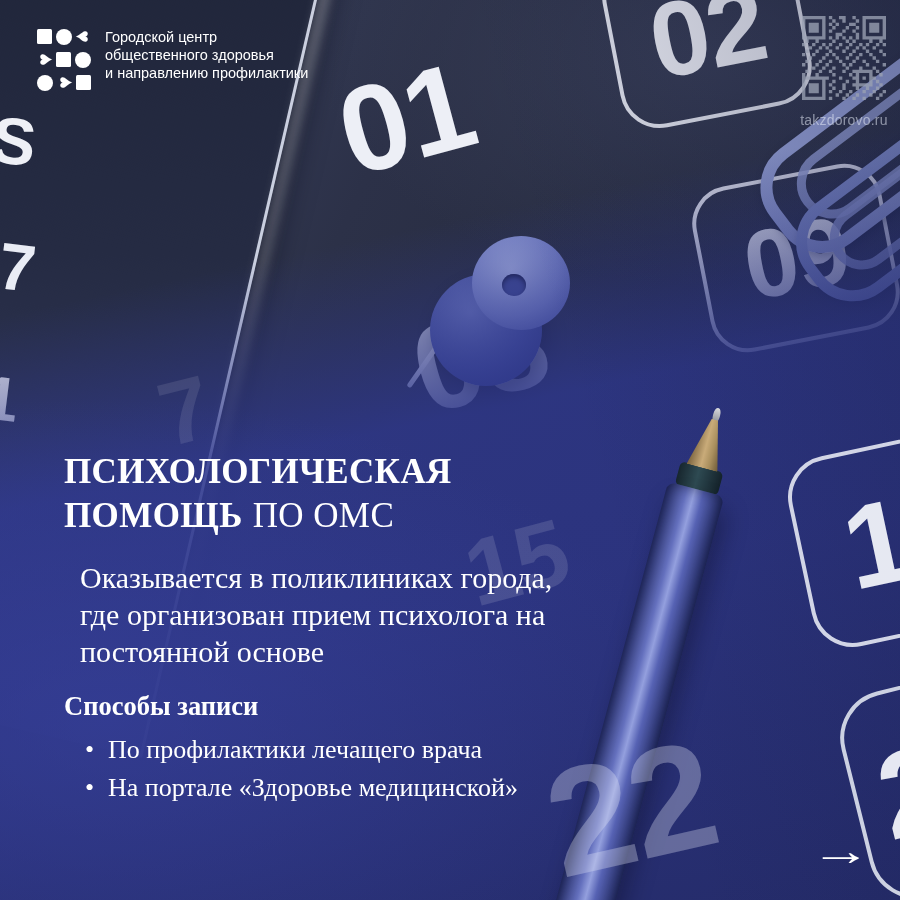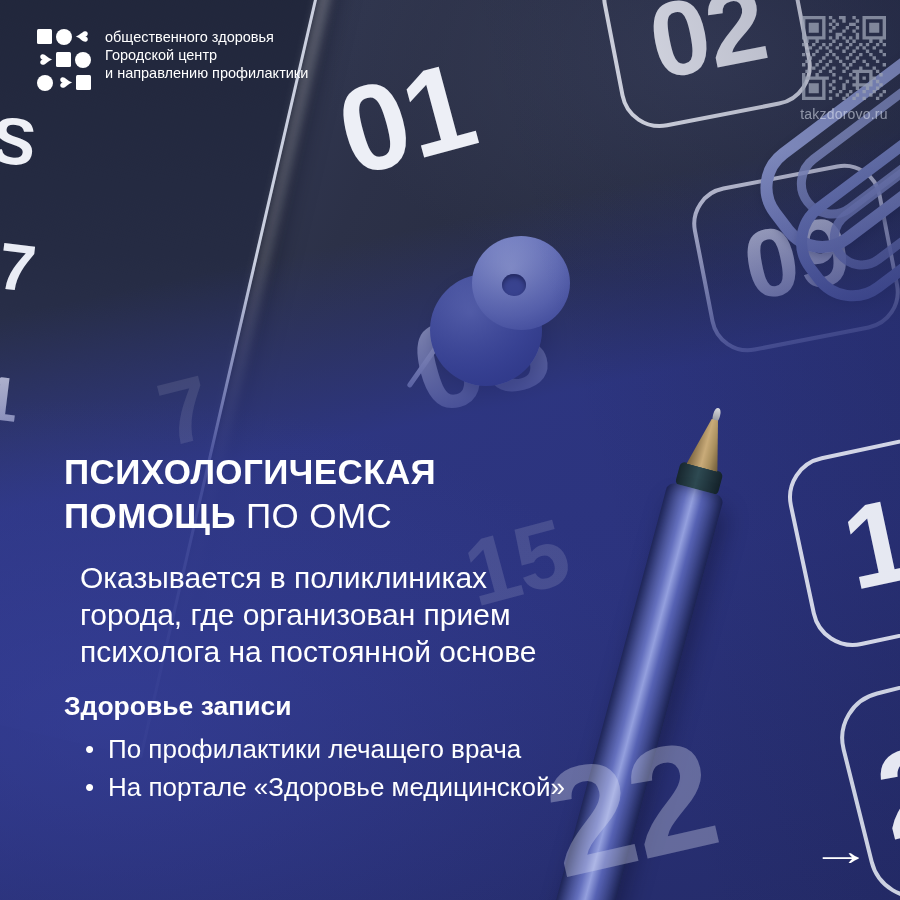--- a/index.html
+++ b/index.html
@@ -99,24 +99,24 @@
   .shape-square{width:15px;height:15px;background:#fff;border-radius:1.5px;}
   .shape-circle{width:16px;height:16px;background:#fff;border-radius:50%;}
   .shape-heart{font-size:21px;color:#fff;line-height:1;display:block;}
   .heart-left {transform:rotate(90deg);}
   .heart-right{transform:rotate(-90deg);}
   .brand-text{font-size:14.5px;line-height:1.24;padding-top:3px;color:#fff;}
 
   
   .qr-block{right:4px;top:16px;width:104px;text-align:center;z-index:20;}
   .qr-svg{width:84px;height:84px;display:block;margin:0 auto;opacity:.78;}
-  .qr-caption{font-size:14px;color:rgba(226,231,244,.55);margin-top:6px;letter-spacing:.2px;}
-
-  
-  .content{left:64px;top:450px;width:580px;z-index:20;}
+  .qr-caption{font-size:14px;color:rgba(226,231,244,.55);margin-top:12px;letter-spacing:.2px;}
+
+  
+  .content{left:64px;top:450px;width:580px;z-index:20;font-family:Liberation Serif, serif;}
   .headline{font-size:35px;font-weight:bold;line-height:44px;letter-spacing:.4px;}
   .headline .regular{font-weight:normal;margin-left:10px;}
   .paragraph{margin-top:21px;width:505px;font-size:30px;line-height:37px;margin-left:16px;}
   .booking-heading{margin-top:21px;font-size:26.5px;font-weight:bold;}
   .bullet-list{margin:9px 0 0 0;padding:0 0 0 44px;list-style:none;width:480px;}
   .bullet-list li{position:relative;font-size:26px;line-height:37.5px;}
   .bullet-list li::before{content:"•";position:absolute;left:-23px;top:0;}
 
   
   .next-arrow{left:810px;top:830px;font-size:42px;color:#fff;transform:scaleX(1.45);
@@ -194,22 +194,22 @@
           <span class="shape-circle"></span>
         </span>
       <span class="logo-cell">
           <span class="shape-heart heart-right">♥</span>
         </span>
       <span class="logo-cell">
           <span class="shape-square"></span>
         </span>
     </div>
     <div class="brand-text">
+      <div>Городской центр</div>
       <div>общественного здоровья</div>
-      <div>Городской центр</div>
       <div>и направлению профилактики</div>
     </div>
   </div>
 
   <div class="abs qr-block">
     <svg class="qr-svg" viewBox="0 0 100 100" xmlns="http://www.w3.org/2000/svg">
       <path fill="#9aa1b3" fill-rule="evenodd" d="
         M0 0h28v28H0z M4 4h20v20H4z M8 8h12v12H8z
         M72 0h28v28H72z M76 4h20v20H76z M80 8h12v12H80z
         M0 72h28v28H0z M4 76h20v20H4z M8 80h12v12H8z
@@ -242,21 +242,21 @@
     </svg>
     <div class="qr-caption">takzdorovo.ru</div>
   </div>
 
   <div class="abs content">
     <div class="headline">
       <div>ПСИХОЛОГИЧЕСКАЯ</div>
       <div><span>ПОМОЩЬ</span><span class="regular">ПО ОМС</span></div>
     </div>
     <div class="paragraph">Оказывается в поликлиниках города, где организован прием психолога на постоянной основе</div>
-    <div class="booking-heading">Здоровье записи</div>
+    <div class="booking-heading">Способы записи</div>
     <ul class="bullet-list">
       <li><span>По профилактики лечащего врача</span></li>
       <li><span>На портале «Здоровье медицинской»</span></li>
     </ul>
   </div>
 
   <div class="abs next-arrow">→</div>
 
 </div>
 

